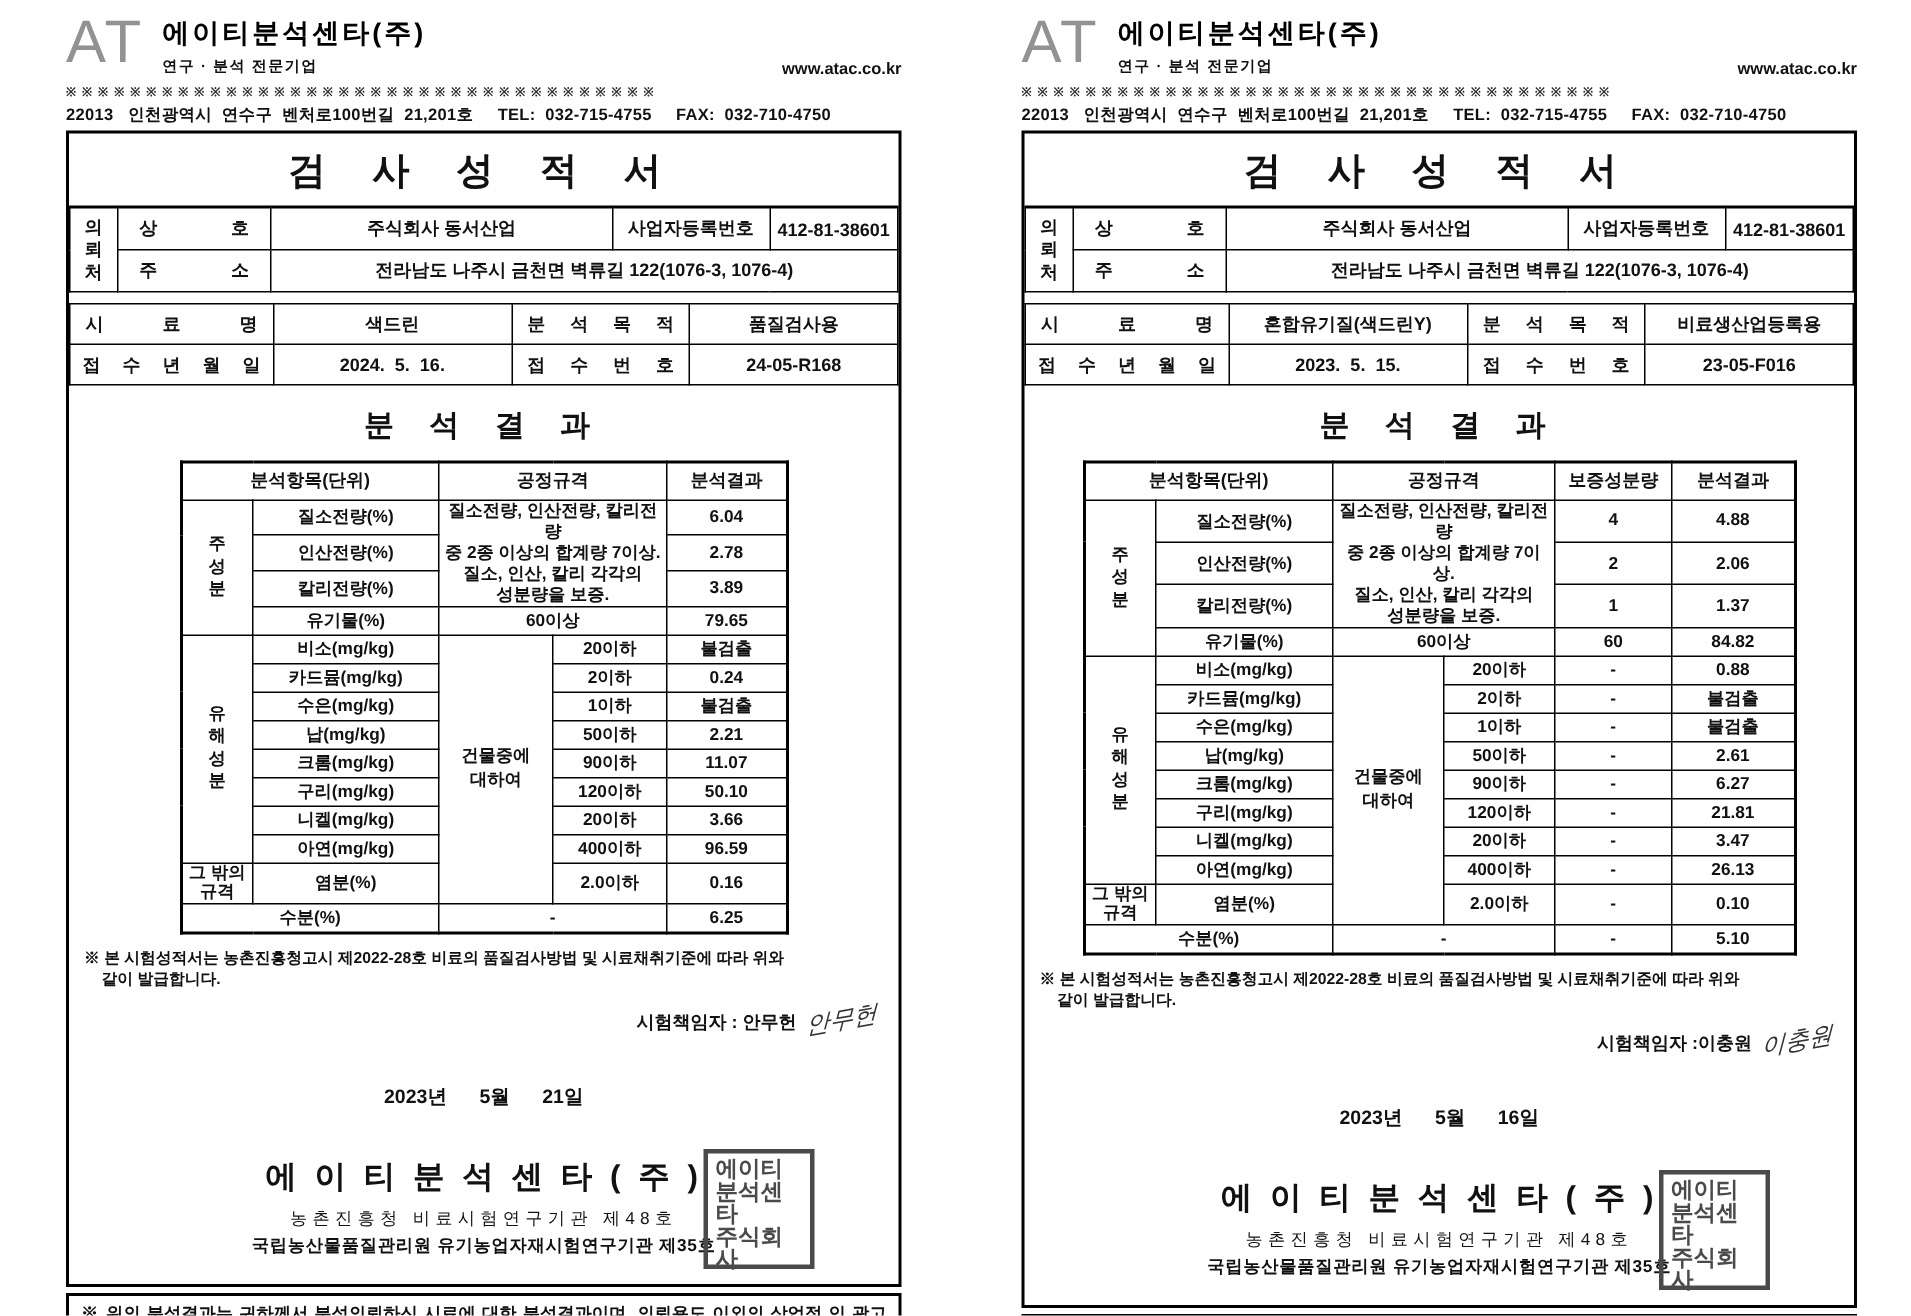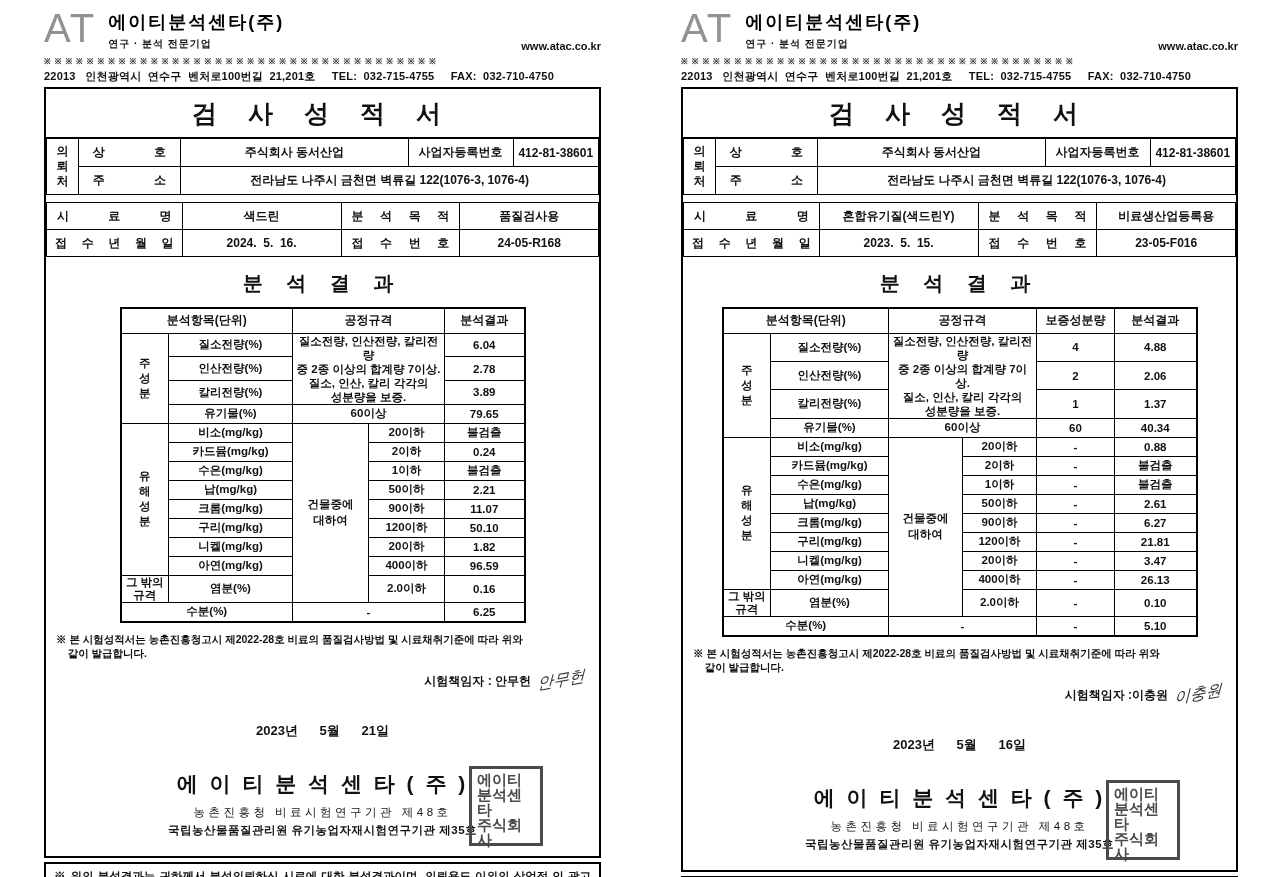--- a/index.html
+++ b/index.html
@@ -206,21 +206,21 @@
               <td>11.07</td>
             </tr>
         <tr>
               <td>구리(mg/kg)</td>
               <td>120이하</td>
               <td>50.10</td>
             </tr>
         <tr>
               <td>니켈(mg/kg)</td>
               <td>20이하</td>
-              <td>1.82</td>
+              <td>3.66</td>
             </tr>
         <tr>
               <td>아연(mg/kg)</td>
               <td>400이하</td>
               <td>96.59</td>
             </tr>
         <tr>
           <td class="grp-other">그 밖의
 규격</td>
           <td>염분(%)</td>
@@ -360,21 +360,21 @@
         </tr>
         <tr>
           <td>칼리전량(%)</td>
           <td>1</td>
           <td>1.37</td>
         </tr>
         <tr>
           <td>유기물(%)</td>
           <td colspan="2">60이상</td>
           <td>60</td>
-          <td>40.34</td>
+          <td>84.82</td>
         </tr>
         <tr>
           <td rowspan="8" class="grp">유
 해
 성
 분</td>
           <td>비소(mg/kg)</td>
           <td rowspan="9" class="spec-dry">건물중에
 대하여</td>
           <td>20이하</td>

